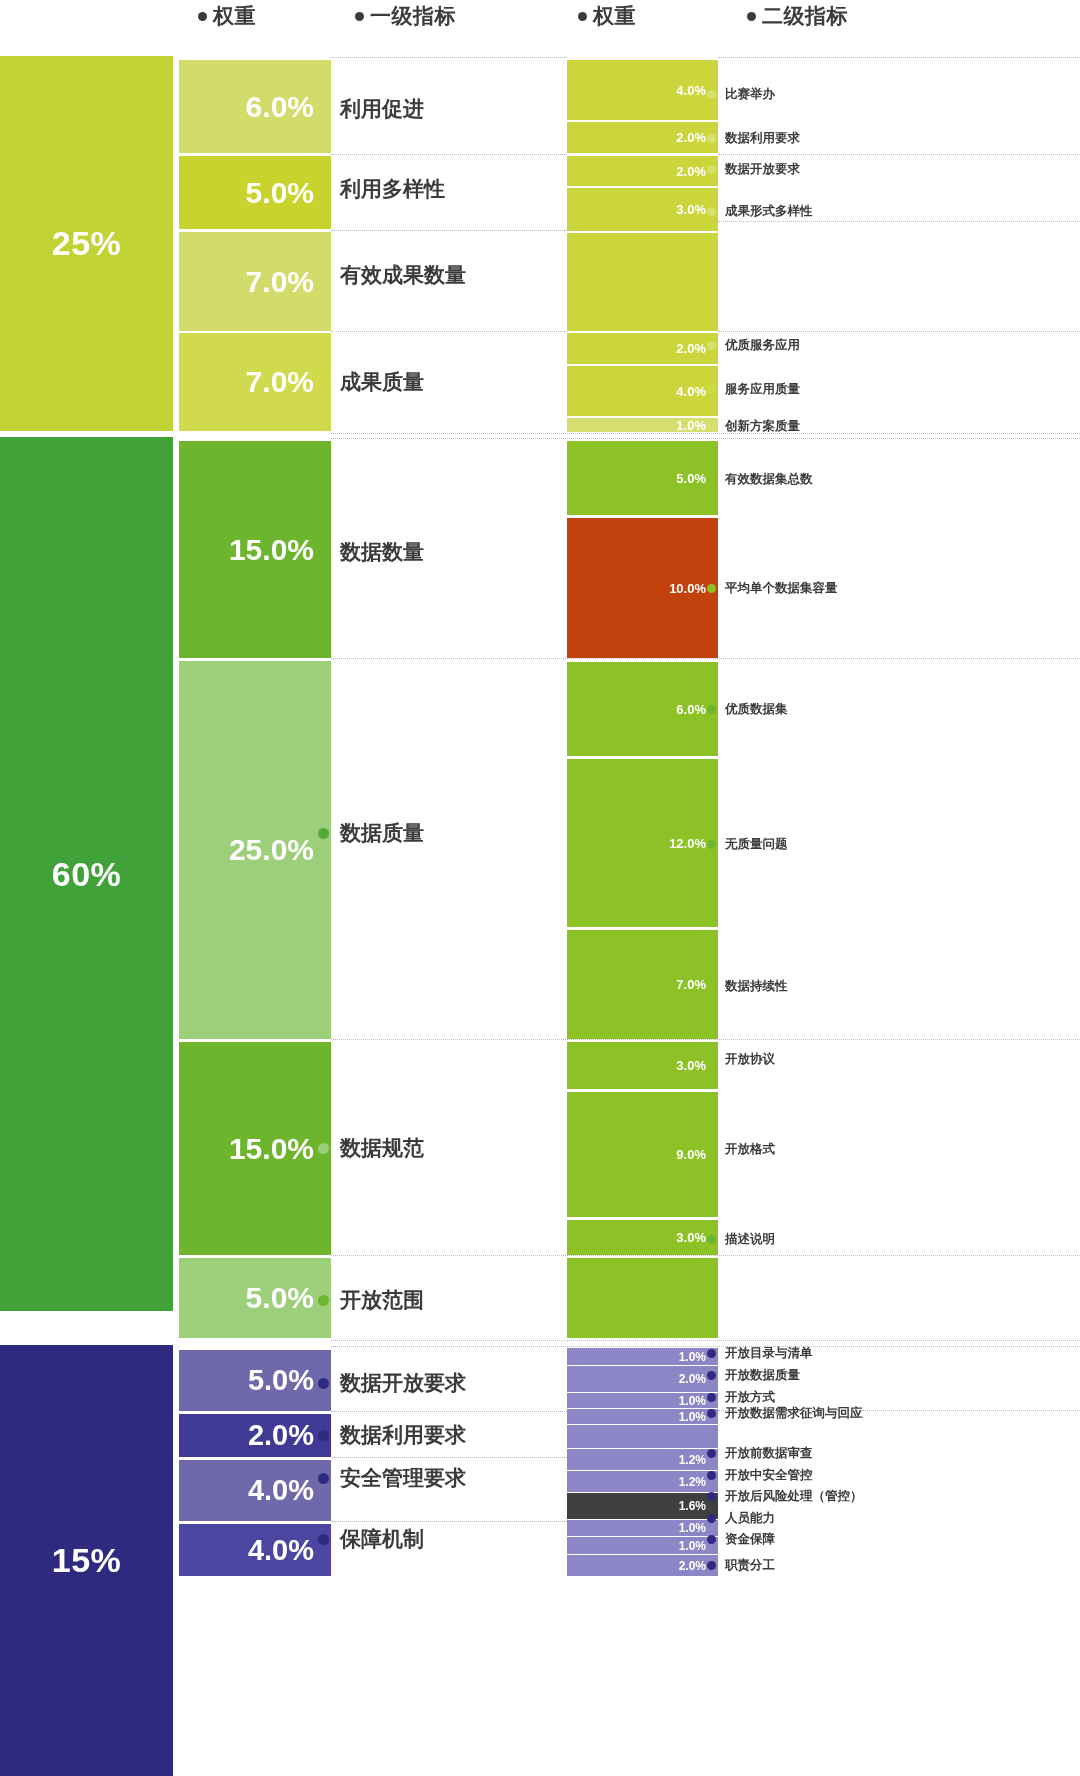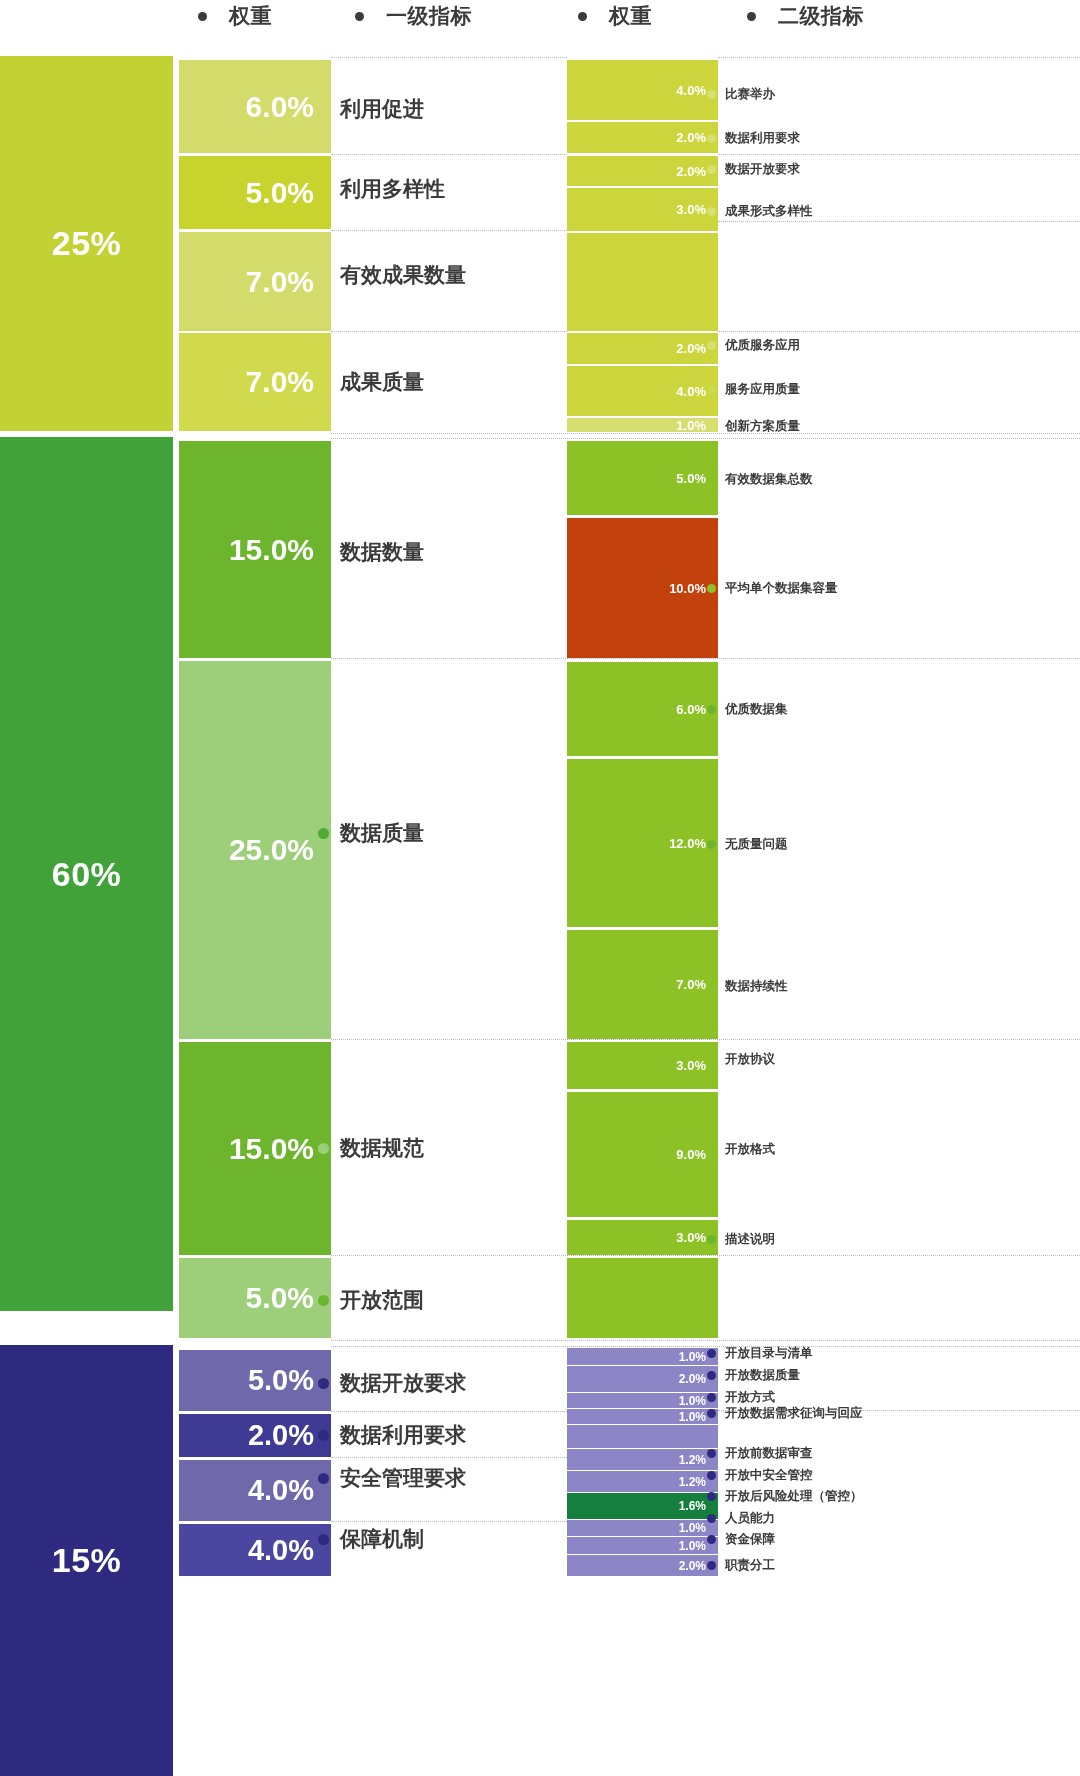--- a/index.html
+++ b/index.html
@@ -17,21 +17,21 @@
     background: #ffffff;
   }
 
   
   .header { position: absolute; top: 0; left: 0; width: 1080px; height: 46px; }
   .hdr-item {
     position: absolute;
     top: 2px;
     display: flex;
     align-items: center;
-    gap: 22px;
+    gap: 6px;
     font-size: 21px;
     font-weight: bold;
     color: #3b3b3b;
     letter-spacing: 0.5px;
     white-space: nowrap;
   }
   .hdr-dot {
     width: 9px; height: 9px; border-radius: 50%;
     background: #3b3b3b; flex: 0 0 auto;
   }
@@ -346,21 +346,21 @@
     <div class="blk l2 tight" style="top:1409px;height:15px;background:#8c85c6">
       <span>1.0%</span>
     </div>
     <div class="blk" style="top:1425px;height:23px;background:#8c85c6"></div>
     <div class="blk l2 tight" style="top:1449px;height:21px;background:#8c85c6">
       <span>1.2%</span>
     </div>
     <div class="blk l2 tight" style="top:1471px;height:21px;background:#8c85c6">
       <span>1.2%</span>
     </div>
-    <div class="blk l2 tight" style="top:1493px;height:26px;background:#15803d">
+    <div class="blk l2 tight" style="top:1493px;height:26px;background:#404040">
       <span>1.6%</span>
     </div>
     <div class="blk l2 tight" style="top:1520px;height:16px;background:#8c85c6">
       <span>1.0%</span>
     </div>
     <div class="blk l2 tight" style="top:1537px;height:17px;background:#8c85c6">
       <span>1.0%</span>
     </div>
     <div class="blk l2 tight" style="top:1555px;height:21px;background:#8c85c6">
       <span>2.0%</span>

